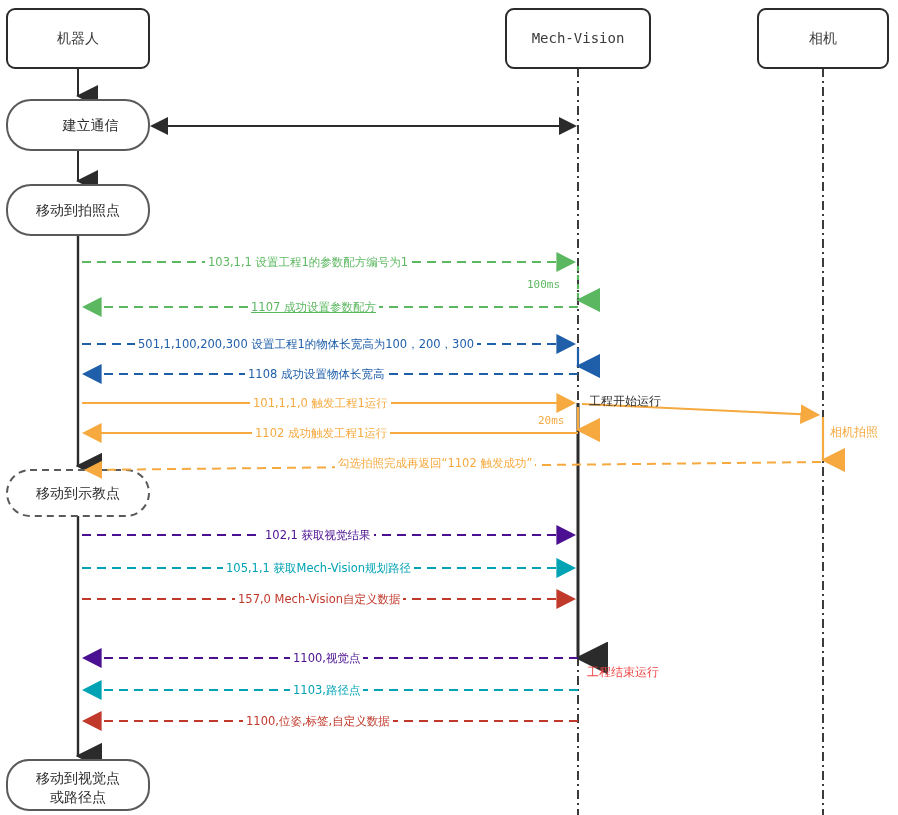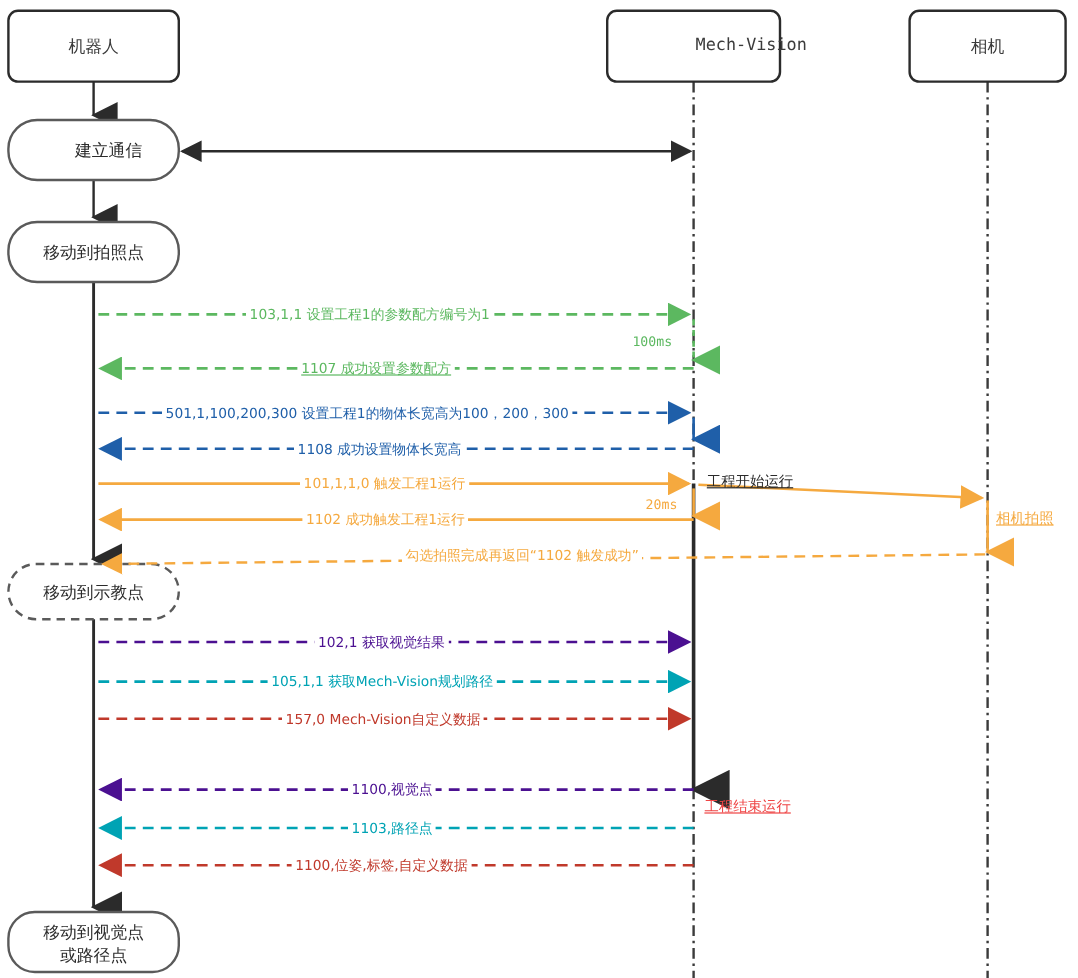--- a/index.html
+++ b/index.html
@@ -8,21 +8,21 @@
   #stage{position:relative;width:898px;height:815px;background:#fff;overflow:hidden;}
   #svg-layer{position:absolute;left:0;top:0;width:898px;height:815px;}
   .node-label{position:absolute;text-align:center;white-space:nowrap;
       font-family:"DejaVu Sans","Liberation Sans",sans-serif;font-size:14px;color:#2b2b2b;}
   .head-label{position:absolute;text-align:center;white-space:nowrap;
       font-family:"DejaVu Sans Mono","Liberation Mono",monospace;font-size:14px;color:#3b3b3b;}
   .msg-label{position:absolute;white-space:nowrap;background:#fff;padding:0 3px;
       font-family:"DejaVu Sans Mono","Liberation Mono",monospace;font-size:11.5px;}
   .cjk{font-family:"DejaVu Sans","Liberation Sans",sans-serif;}
   .note-label{position:absolute;white-space:nowrap;
-      font-family:"DejaVu Sans","Liberation Sans",sans-serif;font-size:12px;text-decoration:underline;}
+      font-family:"DejaVu Sans","Liberation Sans",sans-serif;font-size:12px;}
   .tim-label{position:absolute;white-space:nowrap;
       font-family:"DejaVu Sans Mono","Liberation Mono",monospace;font-size:11px;}
 </style>
 </head>
 <body>
 
 <div id="stage">
 
   <svg id="svg-layer" viewBox="0 0 898 815" xmlns="http://www.w3.org/2000/svg">
     <defs>
@@ -182,21 +182,21 @@
     <g>
       <line x1="578" y1="690" x2="84" y2="690" stroke="#00a3b4" stroke-width="2.2" stroke-dasharray="9,6" marker-end="url(#ah-teal)"></line>
     </g>
 
     <g>
       <line x1="578" y1="721" x2="84" y2="721" stroke="#c0392b" stroke-width="2.2" stroke-dasharray="9,6" marker-end="url(#ah-red)"></line>
     </g>
   </svg>
 
   <div class="head-label" style="left:7px;top:30px;width:142px;">机器人</div>
-  <div class="head-label" style="left:506px;top:30px;width:144px;padding-left:48px;">Mech-Vision</div>
+  <div class="head-label" style="left:506px;top:30px;width:144px;">Mech-Vision</div>
   <div class="head-label" style="left:758px;top:30px;width:130px;">相机</div>
 
   <div class="node-label" style="left:7px;top:117px;width:167px;">建立通信</div>
   <div class="node-label" style="left:7px;top:202px;width:142px;">移动到拍照点</div>
   <div class="node-label" style="left:7px;top:485px;width:142px;">移动到示教点</div>
   <div class="node-label" style="left:7px;top:769px;width:142px;white-space:pre-line;line-height:1.35;">移动到视觉点
 或路径点</div>
 
   <div class="msg-label cjk" style="left:205px;top:255px;color:#5cb860;">103,1,1 设置工程1的参数配方编号为1</div>
 

